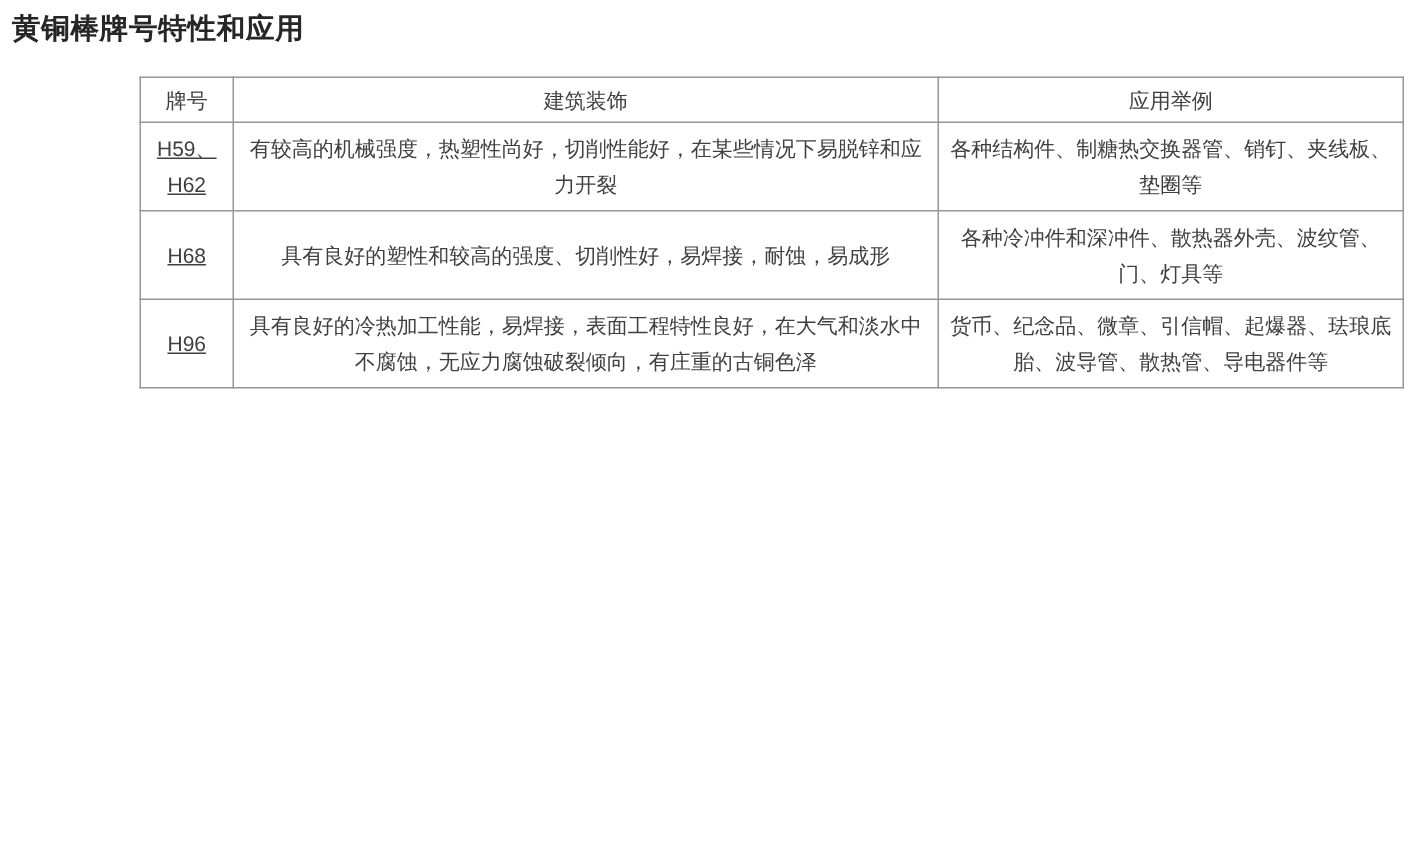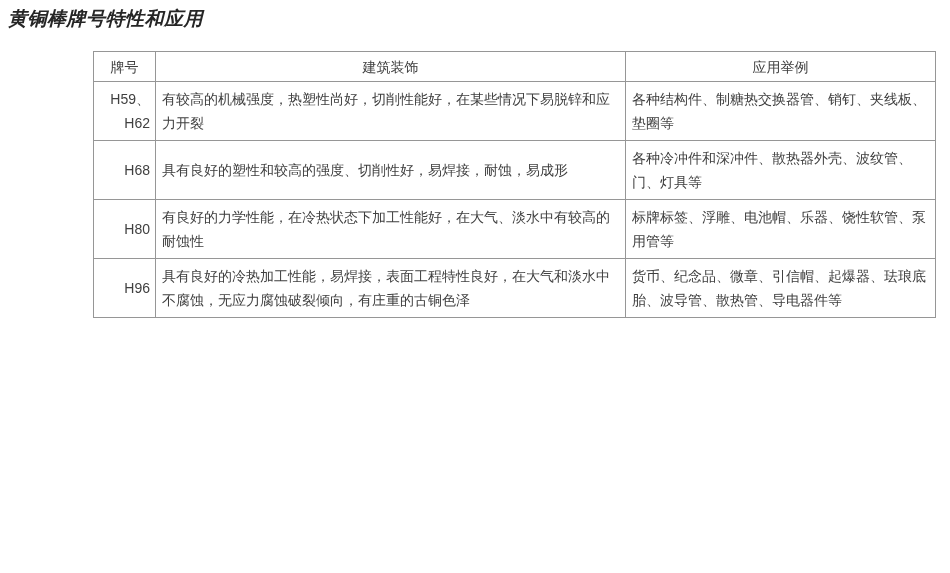--- a/index.html
+++ b/index.html
@@ -17,21 +17,20 @@
     background: var(--bg);
     font-family: "Liberation Sans", "DejaVu Sans", sans-serif;
     padding: 6px 8px;
   }
   .page-title {
     margin: 0 0 19px 0;
     font-size: 19px;
     font-weight: 700;
     color: var(--title-color);
     letter-spacing: 0.5px;
-    font-style: italic;
   }
   table.grades-table {
     border-collapse: collapse;
     table-layout: fixed;
     margin-left: 85px;
     width: 842px;
     font-size: 14px;
     color: var(--text-color);
     background: var(--bg);
     padding-left: 20px;
@@ -44,26 +43,27 @@
     overflow: hidden;
   }
   .grades-table th {
     font-weight: 400;
     text-align: center;
     height: 30px;
     padding: 2px 4px;
   }
   .grades-table tbody tr { height: 59px; }
   td.cell-grade {
-    text-align: right;
+    text-align: center;
     padding: 4px 5px;
+    text-decoration: underline;
   }
   td.cell-features,
   td.cell-applications {
-    text-align: left;
+    text-align: center;
     padding: 4px 6px;
   }
 </style>
 </head>
 <body>
 
 <h1 class="page-title">黄铜棒牌号特性和应用</h1>
 
 <table class="grades-table">
   <colgroup>
@@ -86,25 +86,20 @@
   </tr>
 
 
   <tr>
     <td class="cell-grade">H68</td>
     <td class="cell-features">具有良好的塑性和较高的强度、切削性好，易焊接，耐蚀，易成形</td>
     <td class="cell-applications">各种冷冲件和深冲件、散热器外壳、波纹管、门、灯具等</td>
   </tr>
 
 
-  <tr>
-    <td class="cell-grade">H80</td>
-    <td class="cell-features">有良好的力学性能，在冷热状态下加工性能好，在大气、淡水中有较高的耐蚀性</td>
-    <td class="cell-applications">标牌标签、浮雕、电池帽、乐器、饶性软管、泵用管等</td>
-  </tr>
 
 
 
   <tr>
     <td class="cell-grade">H96</td>
     <td class="cell-features">具有良好的冷热加工性能，易焊接，表面工程特性良好，在大气和淡水中不腐蚀，无应力腐蚀破裂倾向，有庄重的古铜色泽</td>
     <td class="cell-applications">货币、纪念品、微章、引信帽、起爆器、珐琅底胎、波导管、散热管、导电器件等</td>
   </tr>
 </tbody>
 </table>

